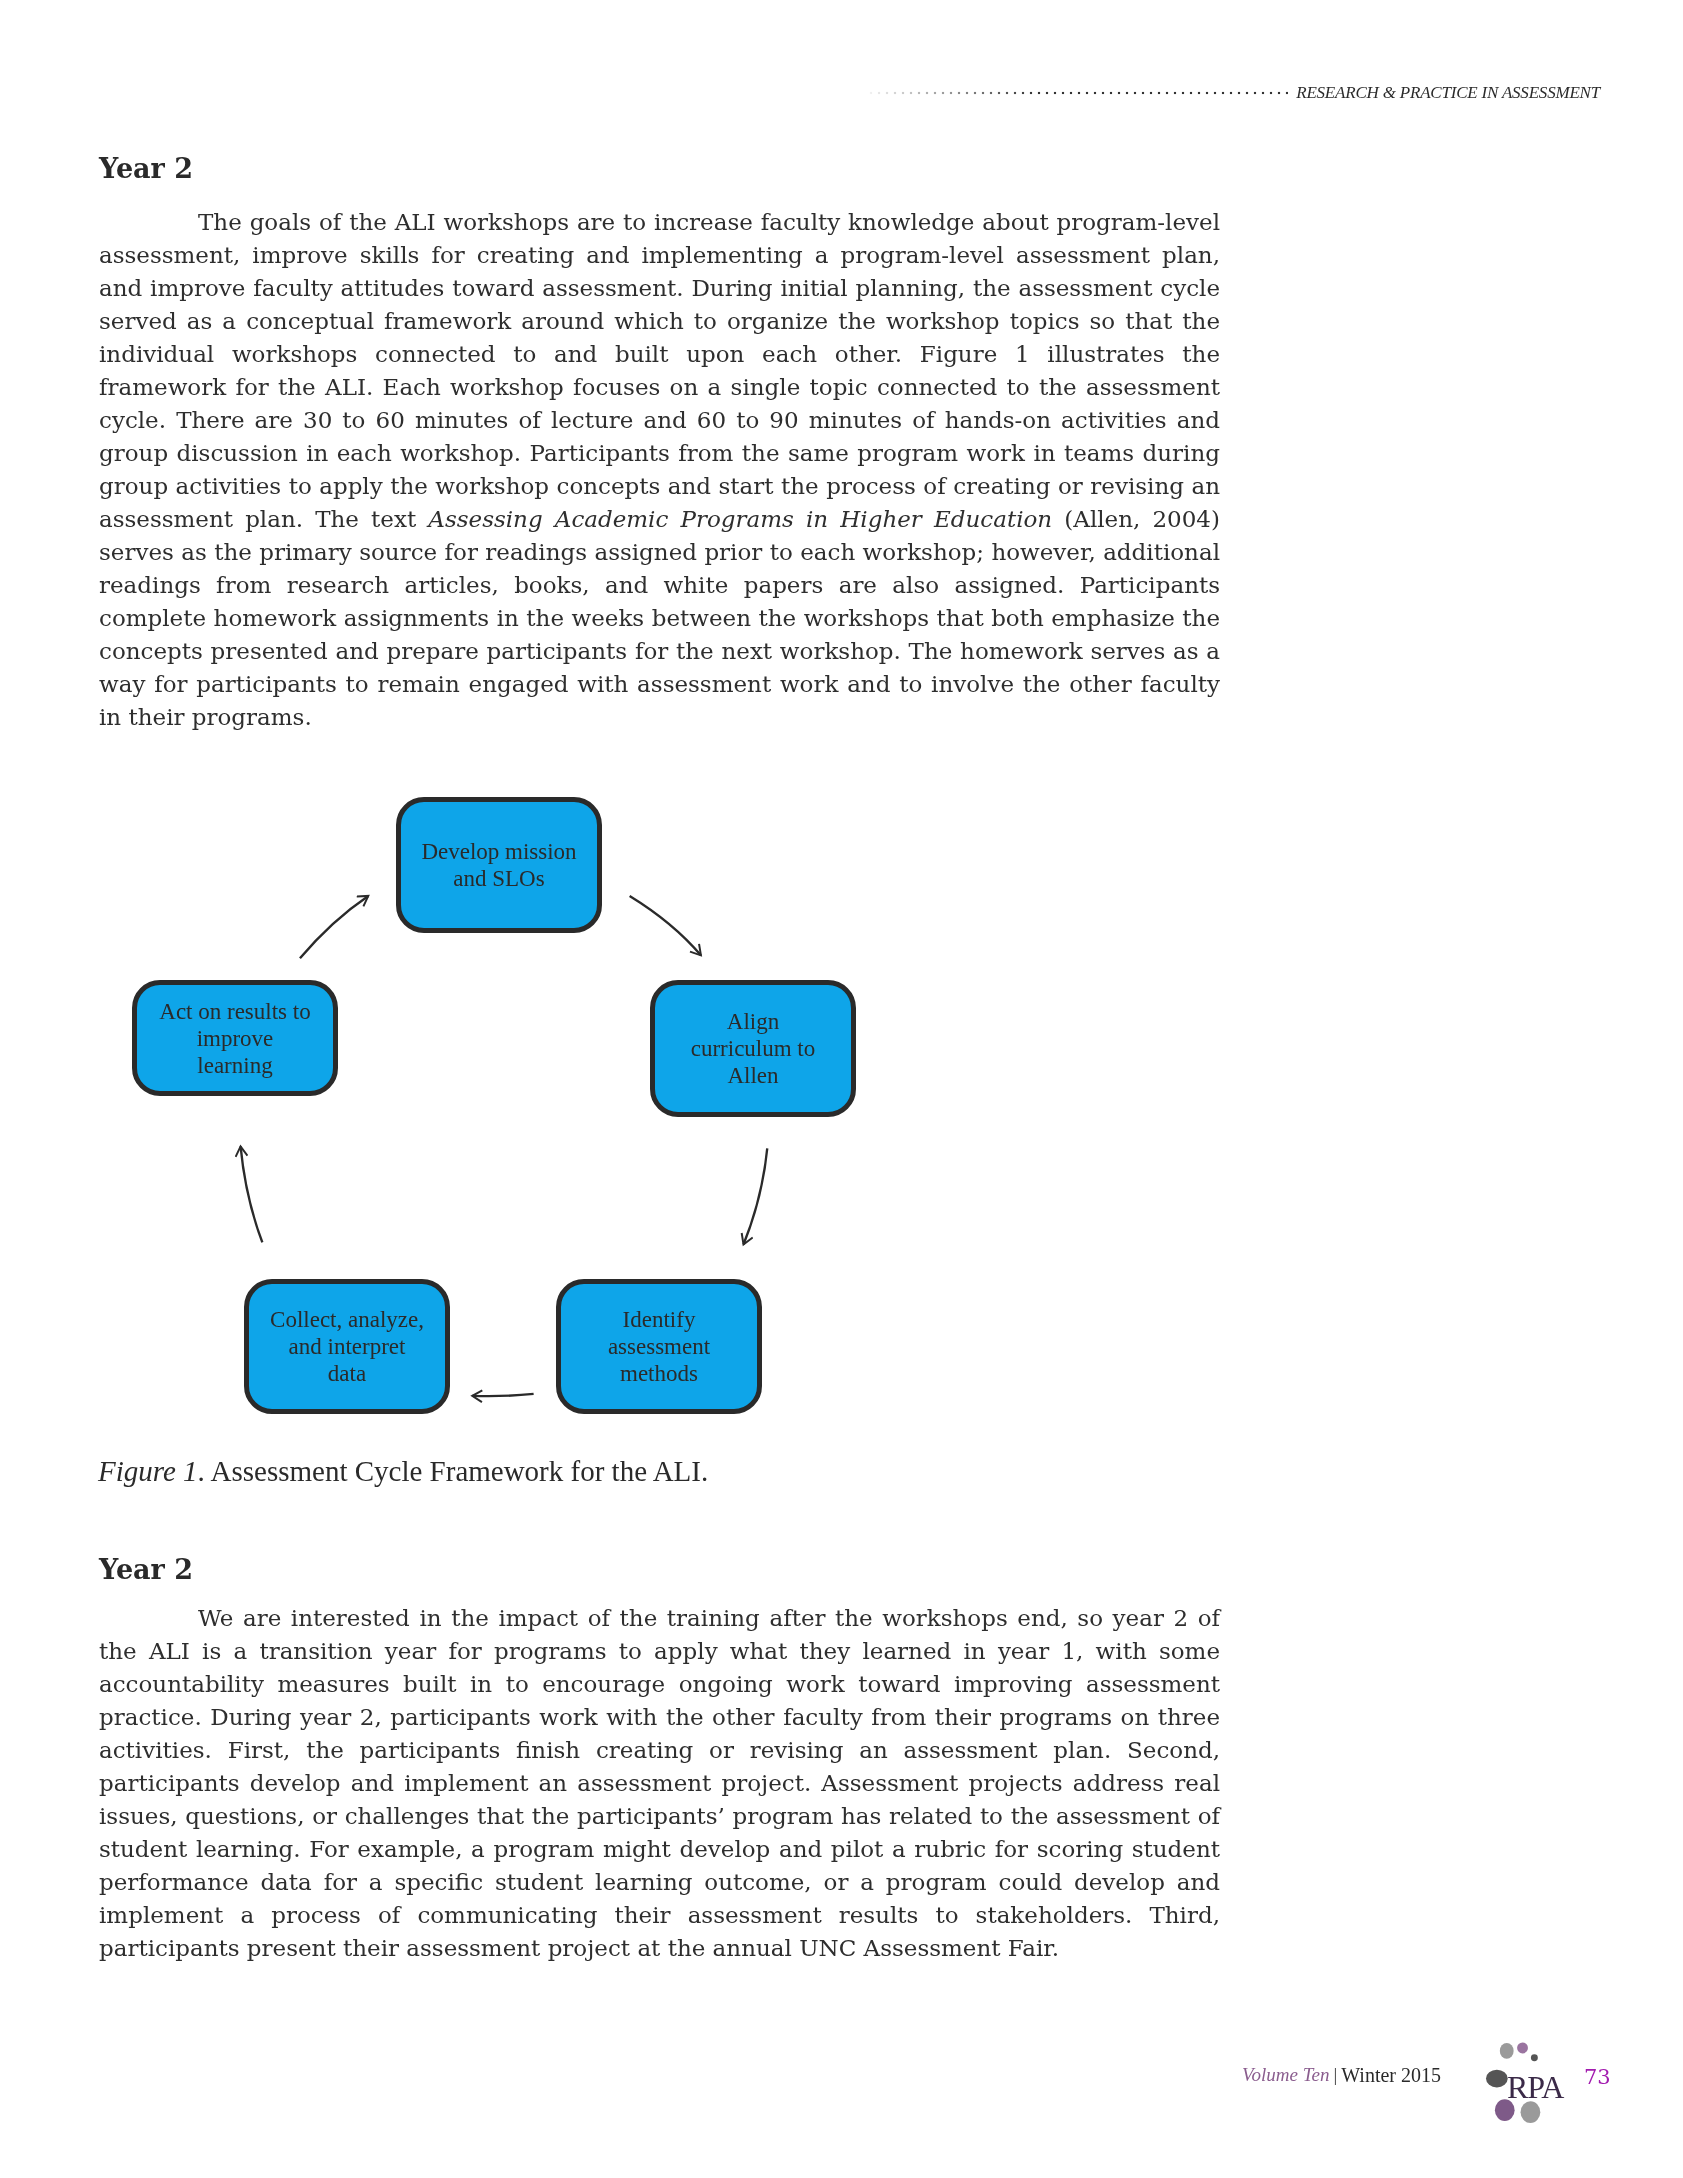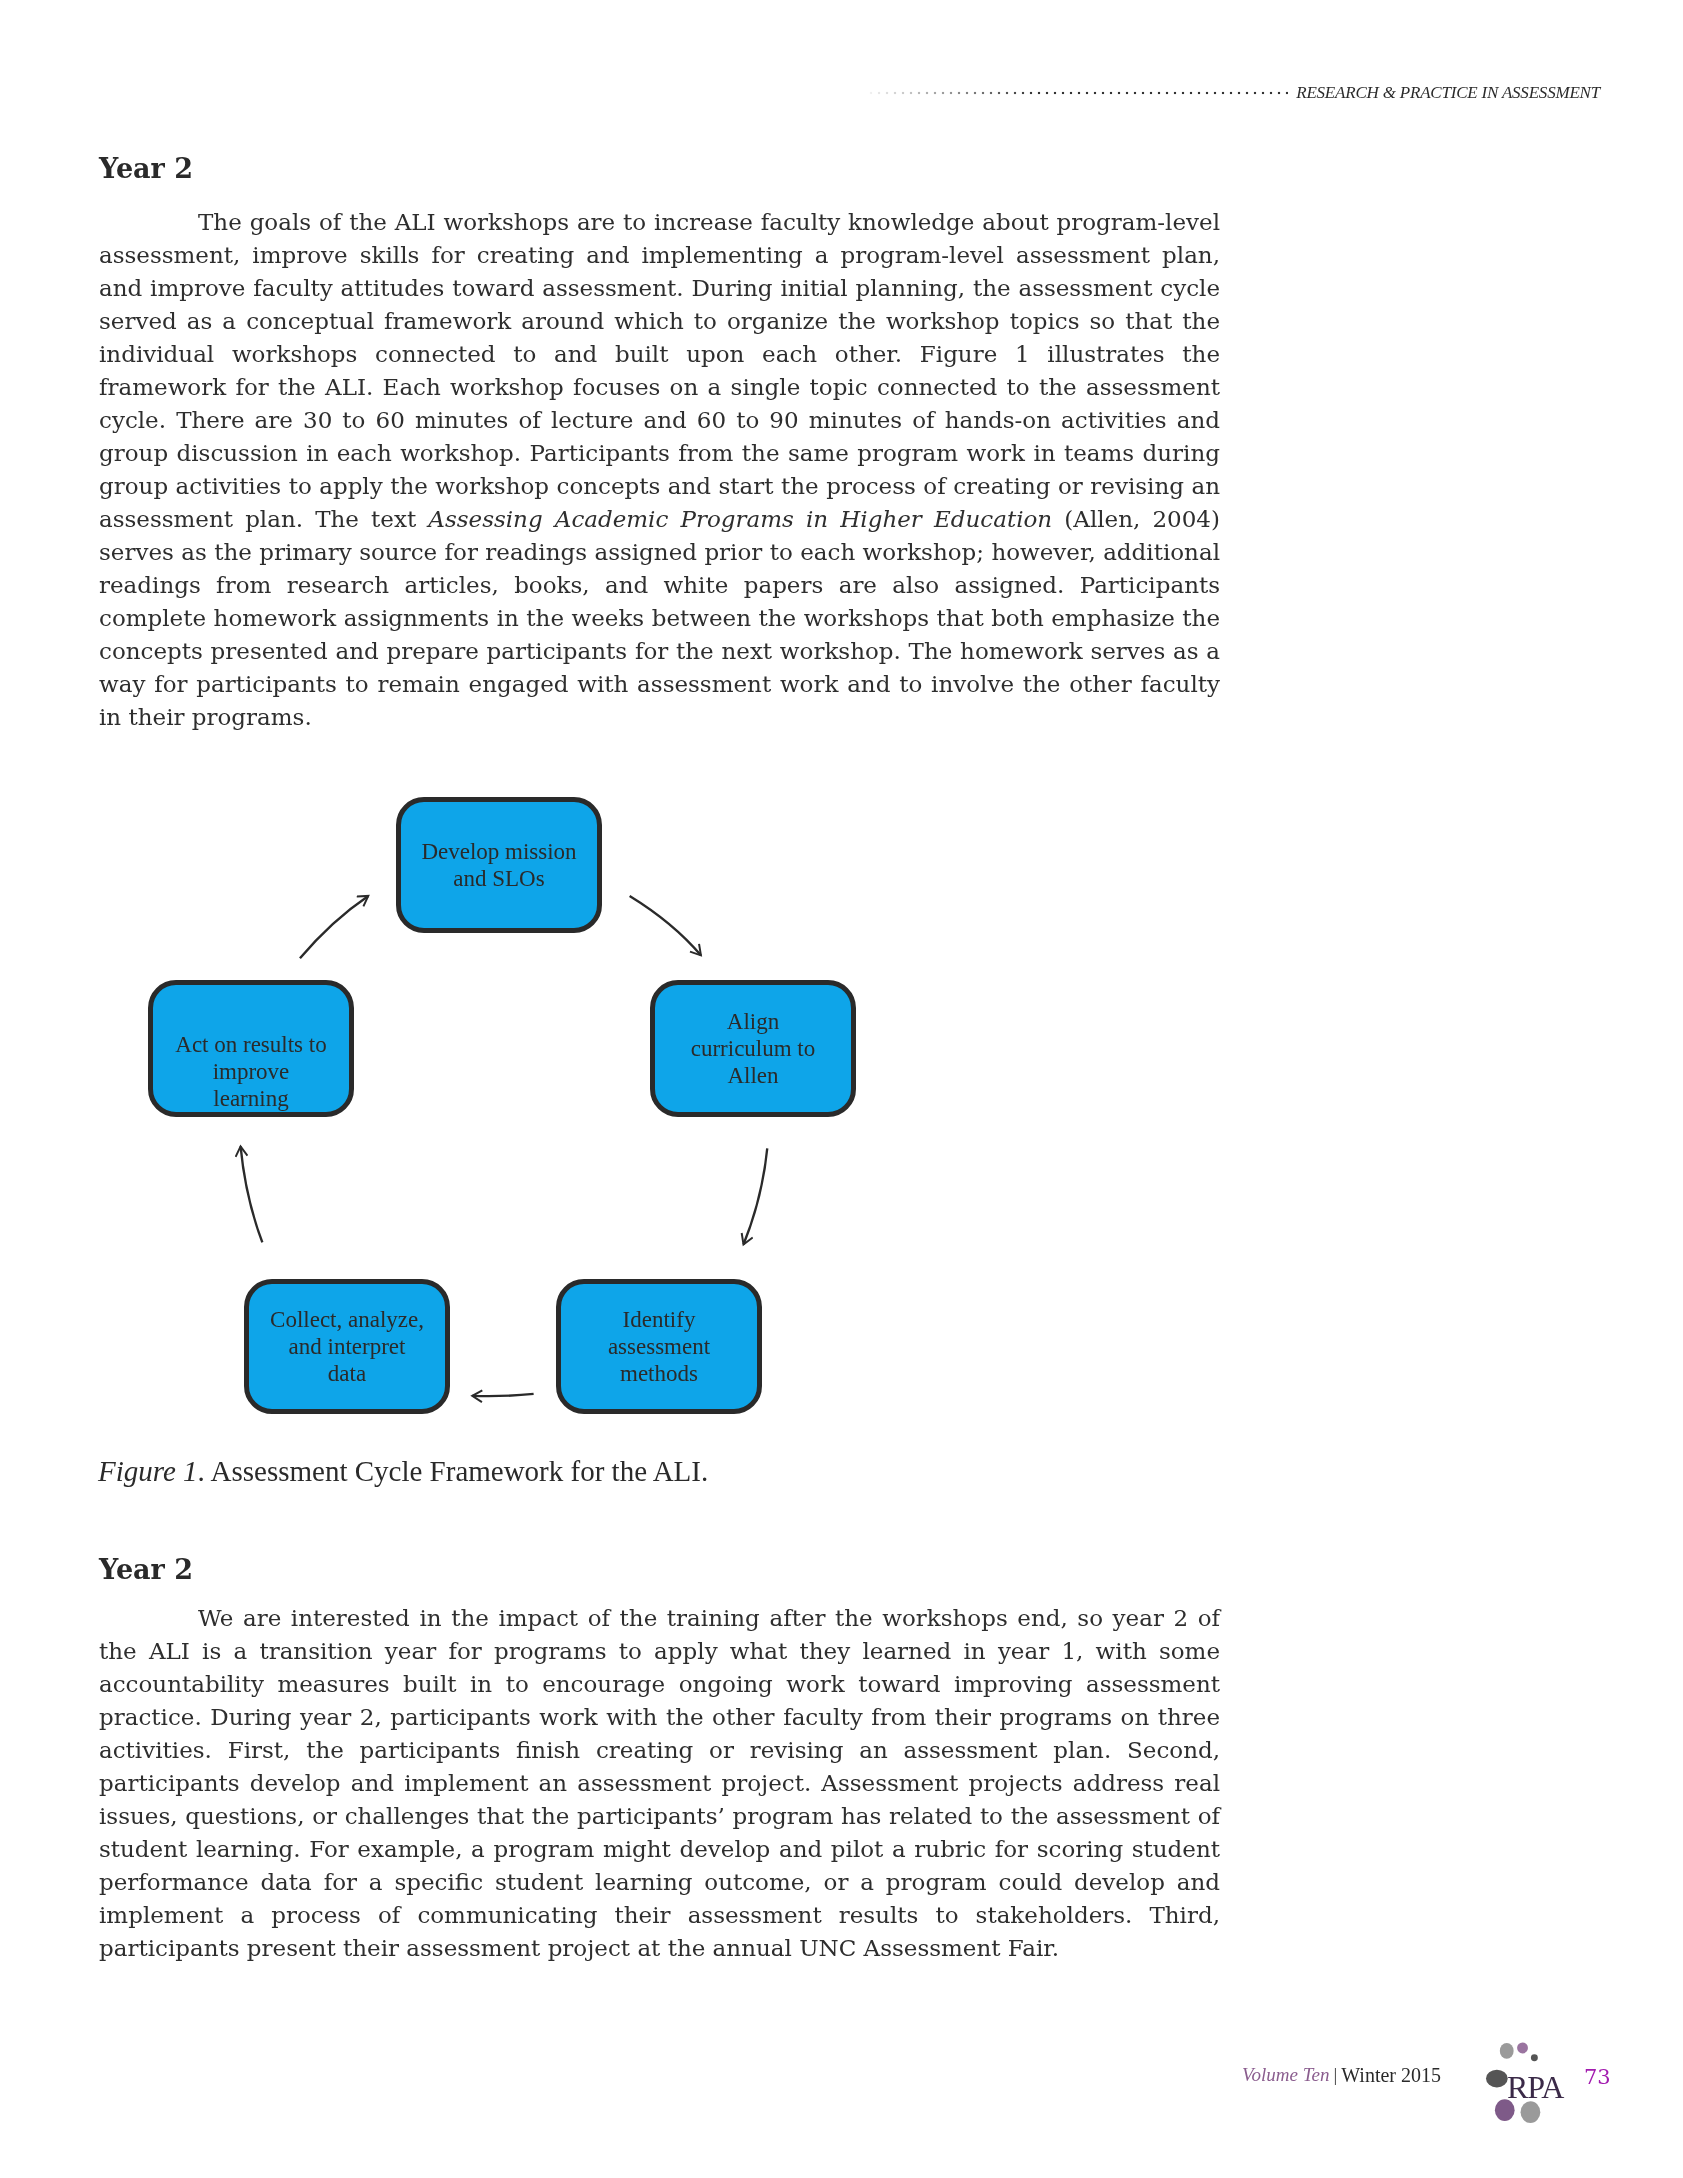--- a/index.html
+++ b/index.html
@@ -83,21 +83,21 @@
         <span>methods</span>
       </div>
   </div>
   <div class="cbox" style="left:244px; top:1279px; width:206px; height:135px;">
     <div>
         <span>Collect, analyze,</span>
         <span>and interpret</span>
         <span>data</span>
       </div>
   </div>
-  <div class="cbox" style="left:148px; top:980px; width:206px; height:137px;align-items:flex-end;">
+  <div class="cbox" style="left:132px; top:980px; width:206px; height:116px;">
     <div>
         <span>Act on results to</span>
         <span>improve</span>
         <span>learning</span>
       </div>
   </div>
 </div>
 
 <div id="caption">
   <span class="fig">Figure 1</span><span>. Assessment Cycle Framework for the ALI.</span>

